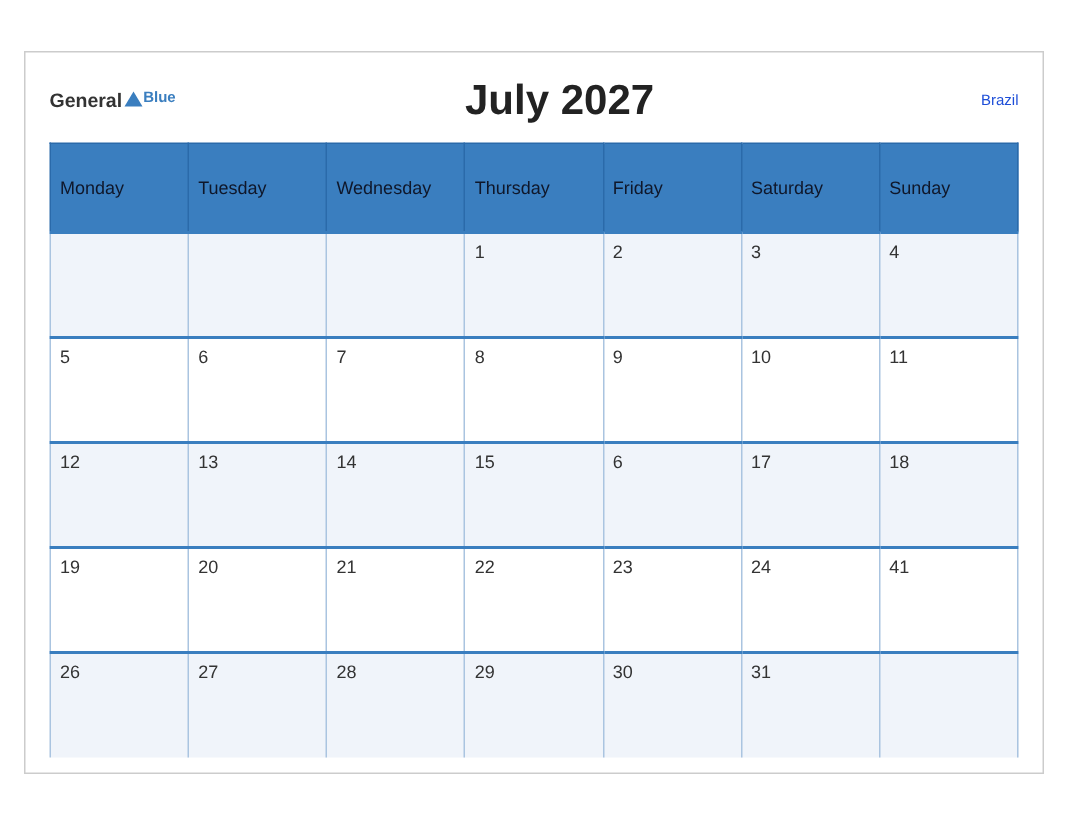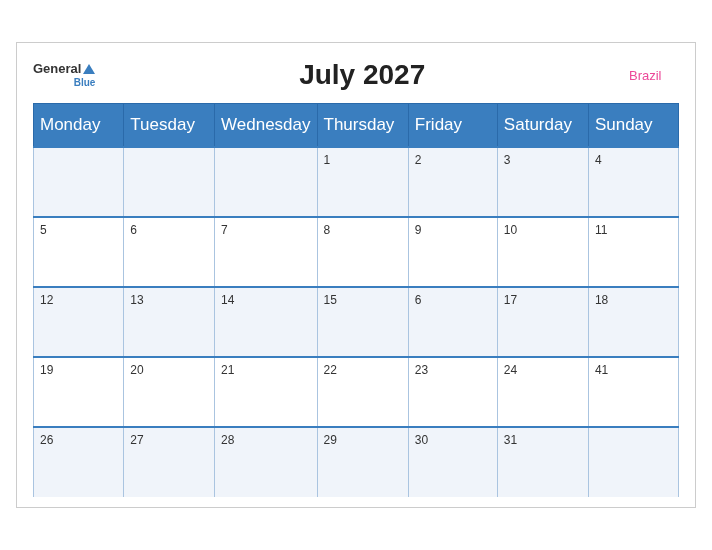--- a/index.html
+++ b/index.html
@@ -19,22 +19,22 @@
       padding: 16px 16px 10px 16px;
     }
     .header {
       display: flex;
       align-items: center;
       justify-content: space-between;
       margin-bottom: 12px;
     }
     .logo {
       display: flex;
-      flex-direction: column;
-      align-items: flex-end;
+      flex-direction: row;
+      align-items: flex-start;
       line-height: 1.1;
     }
     .logo-general {
       font-size: 13px;
       font-weight: bold;
       color: #333;
     }
     .logo-blue {
       font-size: 10px;
       font-weight: bold;
@@ -53,37 +53,37 @@
       top: -1px;
     }
     .month-title {
       font-size: 28px;
       font-weight: bold;
       color: #222;
       text-align: center;
       flex: 1;
     }
     .country {
-      font-size: 13px;
-      color: #ec4899;
+      font-size: 10px;
+      color: #1d4ed8;
       min-width: 50px;
-      text-align: left;
+      text-align: right;
     }
     .calendar-table {
       width: 100%;
       border-collapse: collapse;
     }
     .calendar-table thead tr {
       background-color: #3a7ebf;
     }
     .calendar-table thead th {
-      color: #ffffff;
-      font-size: 17px;
+      color: #0f172a;
+      font-size: 12px;
       font-weight: normal;
-      padding: 11px 6px;
+      padding: 22px 6px;
       text-align: left;
       border: 1px solid #2a6aaa;
     }
     .calendar-table tbody tr {
       height: 70px;
     }
     .calendar-table tbody tr:nth-child(odd) {
       background-color: #f0f4fa;
     }
     .calendar-table tbody tr:nth-child(even) {

